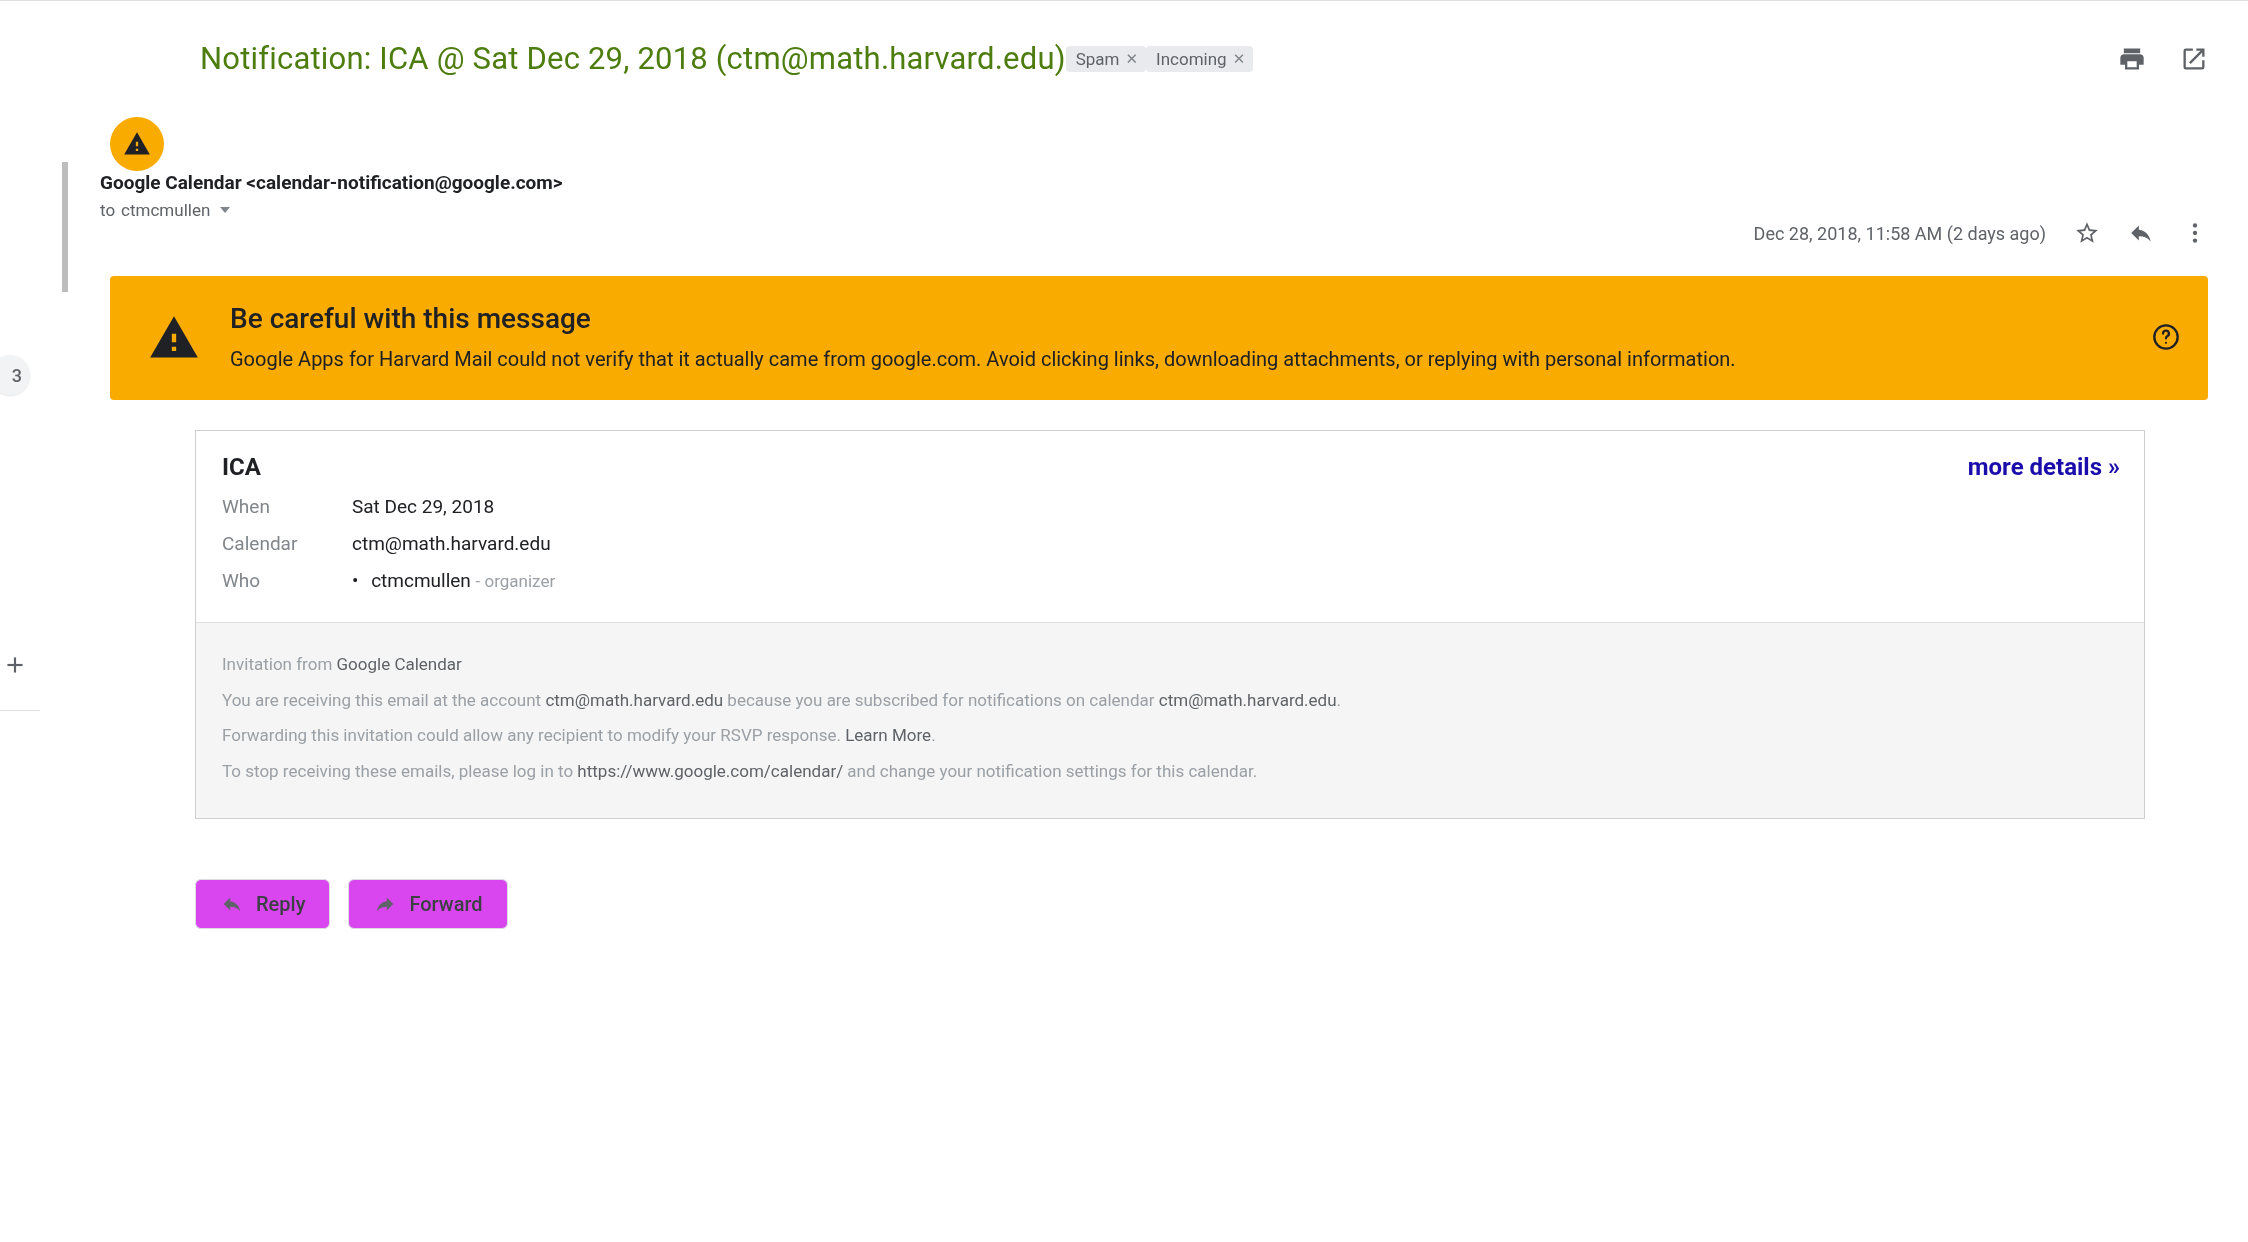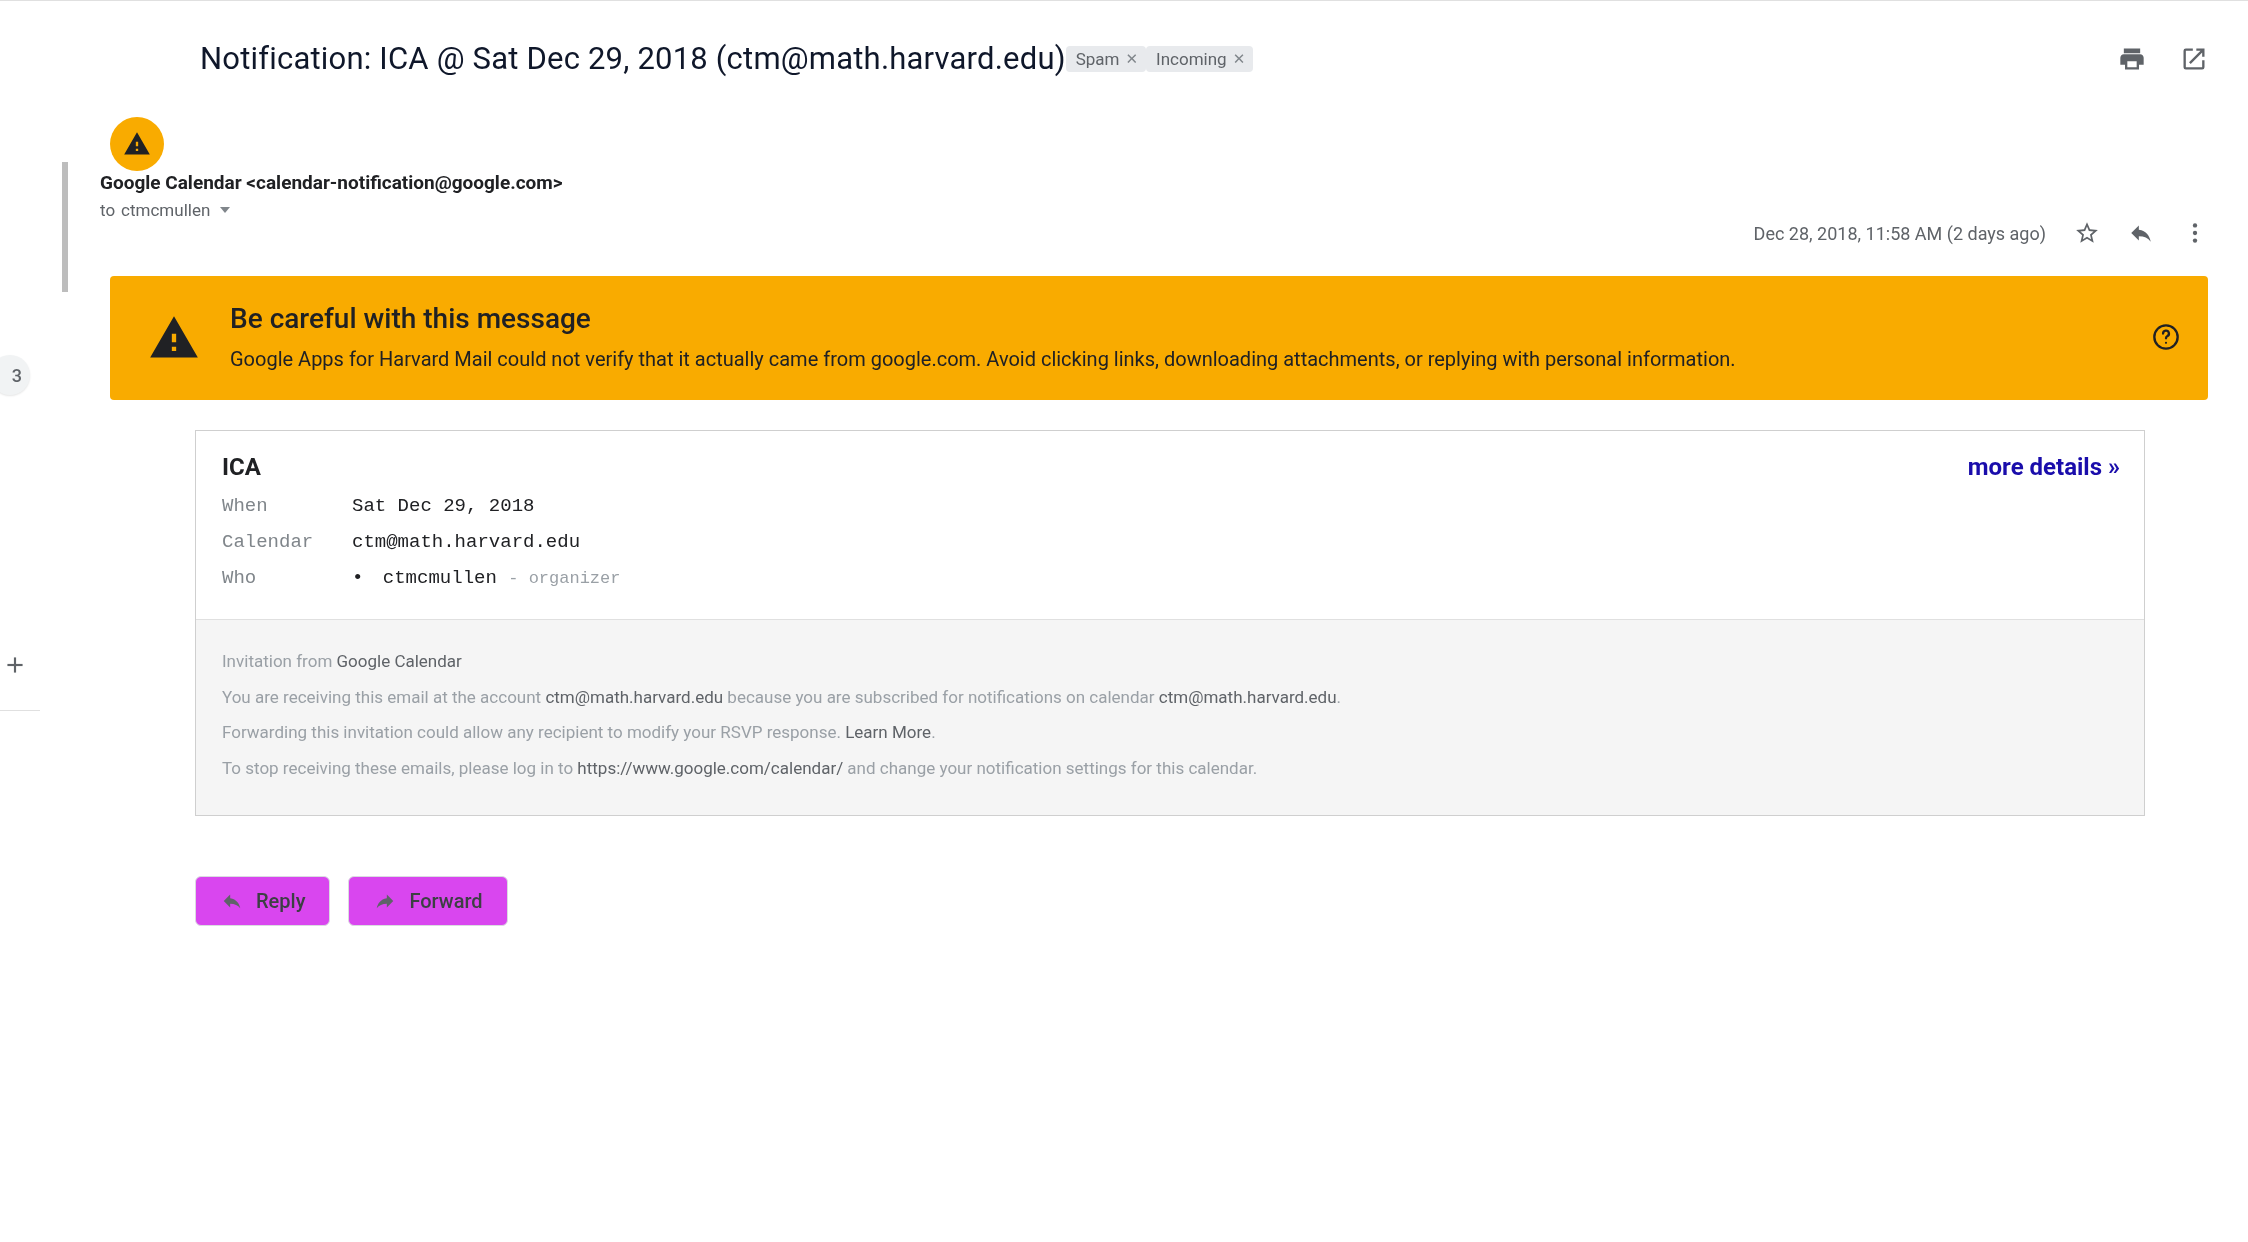--- a/index.html
+++ b/index.html
@@ -52,21 +52,21 @@
     position: absolute;
     left: 100px; top: 20px; right: 0;
     padding-right: 40px;
   }
   .subject-row {
     display: flex; align-items: center;
     padding: 20px 0 10px 100px;
   }
   .subject-text {
     font-size: 31px;
-    color: #0f172a;
+    color: #4d7c0f;
     font-weight: 400;
     letter-spacing: 0.2px;
   }
   .chip {
     display: inline-flex; align-items: center;
     background: #e8eaed;
     border-radius: 4px;
     padding: 3px 8px 3px 10px;
     font-size: 17px;
     color: #5f6368;
@@ -149,21 +149,20 @@
   }
   .event-title { font-size: 24px; font-weight: 700; color: #202124; }
   .more-details {
     position: absolute; right: 24px; top: 22px;
     color: #1a0dab; font-size: 24px; font-weight: 700;
     cursor: pointer;
     text-decoration: none;
   }
   .detail-table {
     margin-top: 8px;
-    font-family: Liberation Mono, monospace;
   }
   .detail-row { display: flex; align-items: flex-start; margin-top: 14px; font-size: 19px; }
   .detail-label { width: 130px; color: #80868b; }
   .detail-val { color: #202124; }
   .who-bullet::before {
     content: "• "; color: #202124; margin-right: 8px;
   }
   .organizer { color: #9aa0a6; font-size: 17px; }
 
   .event-footer {

